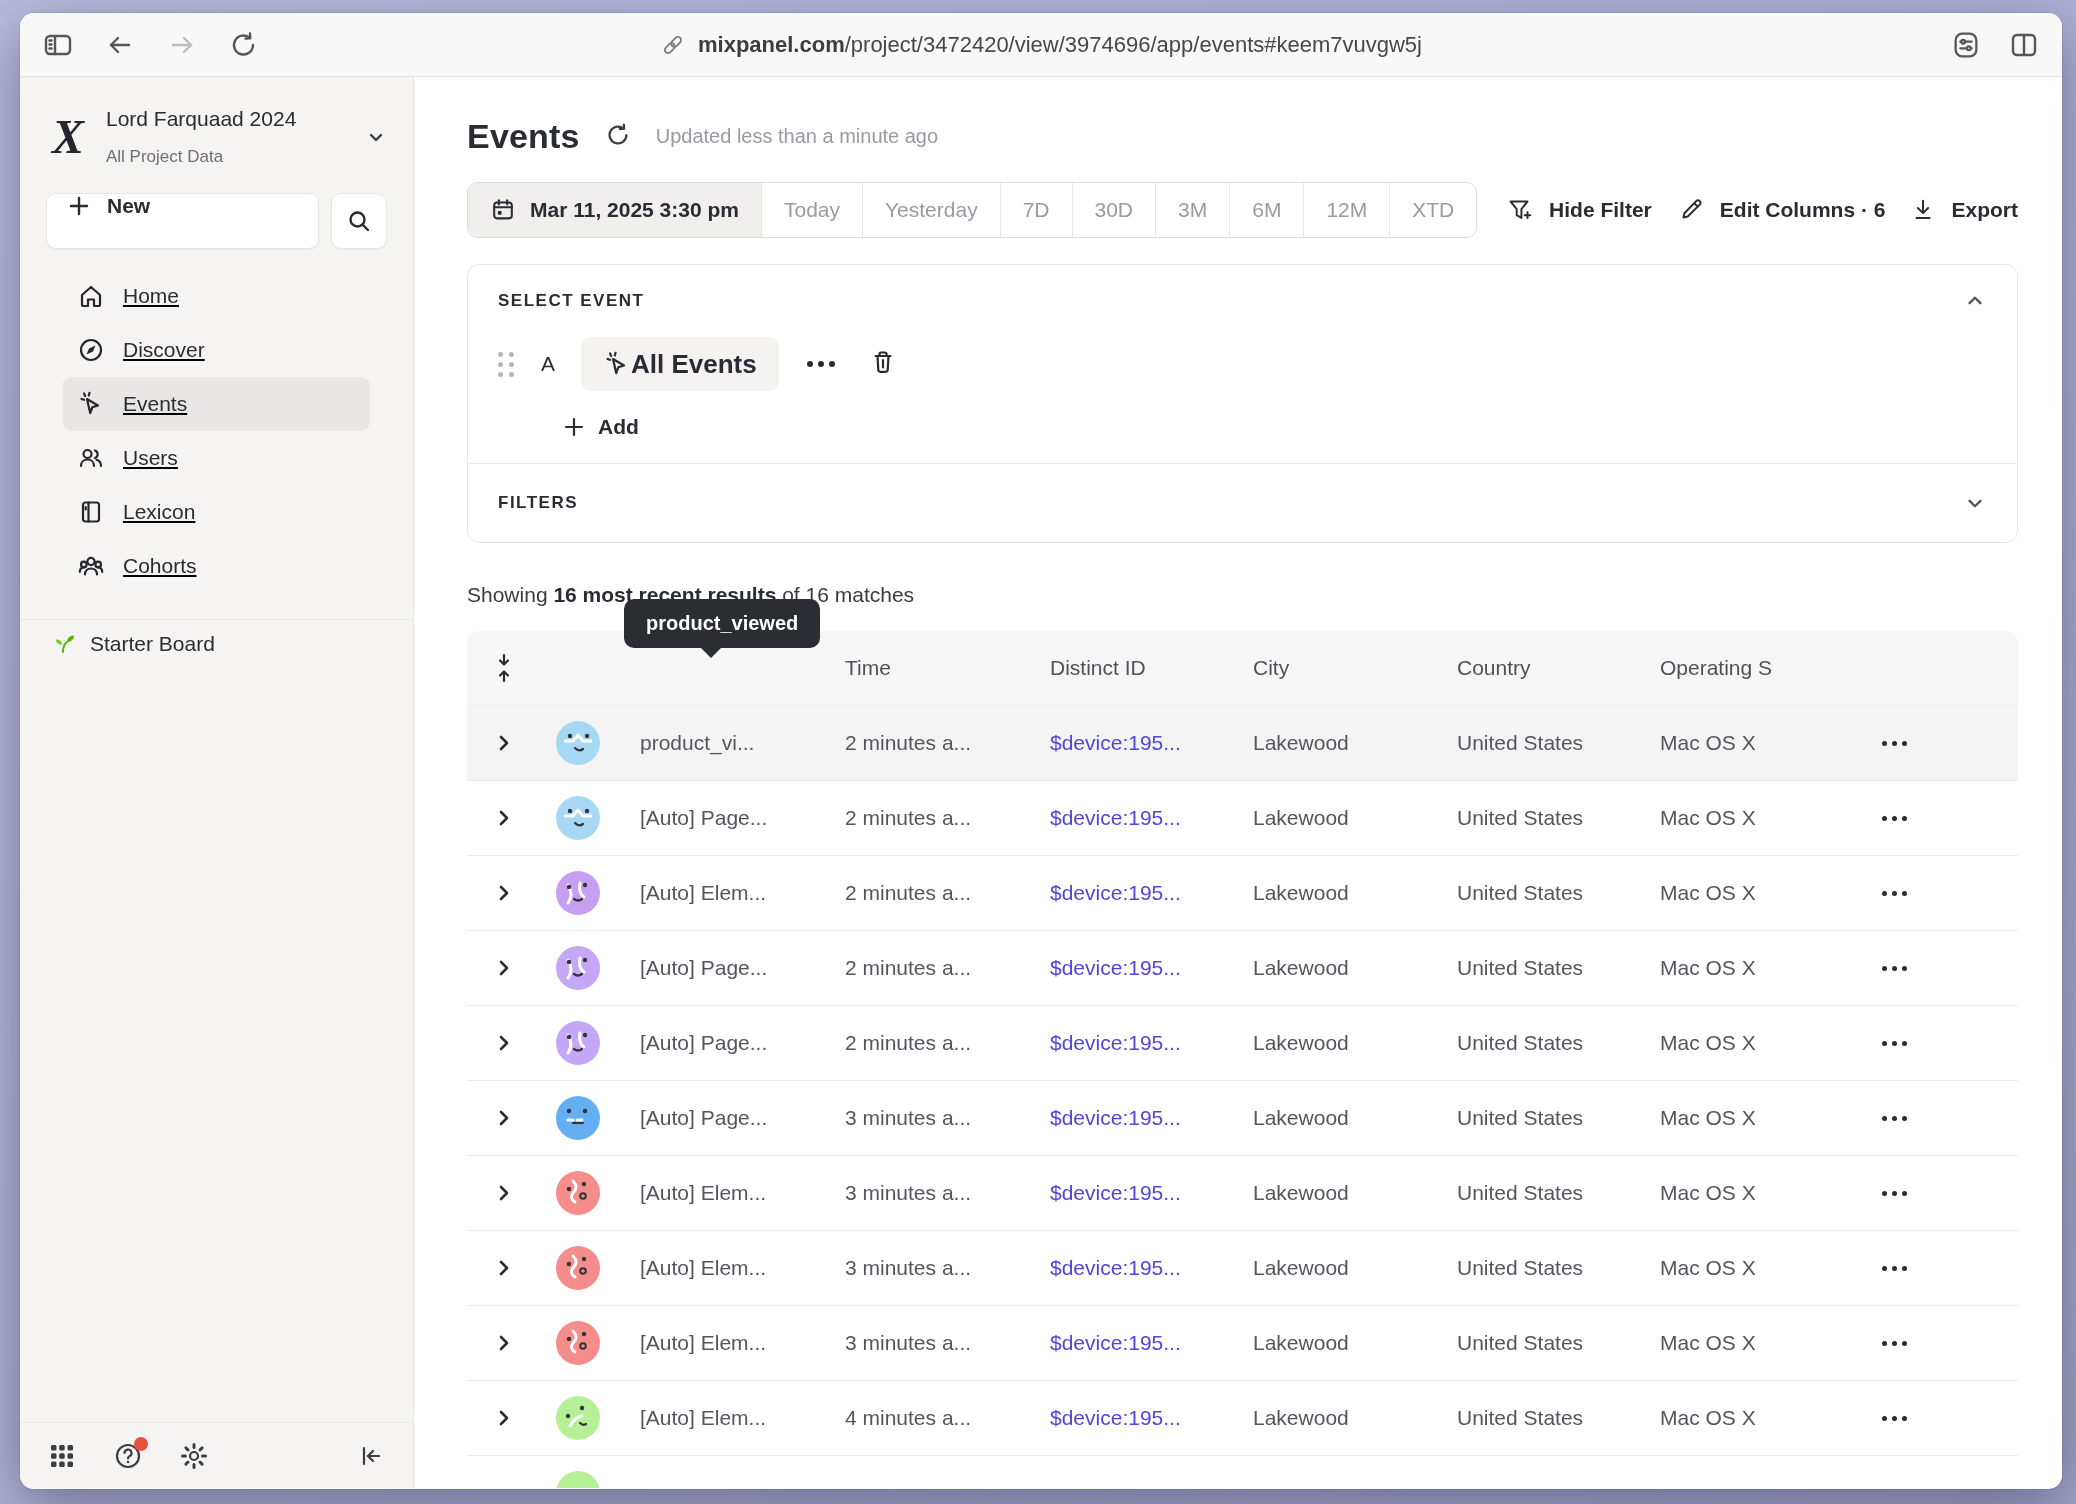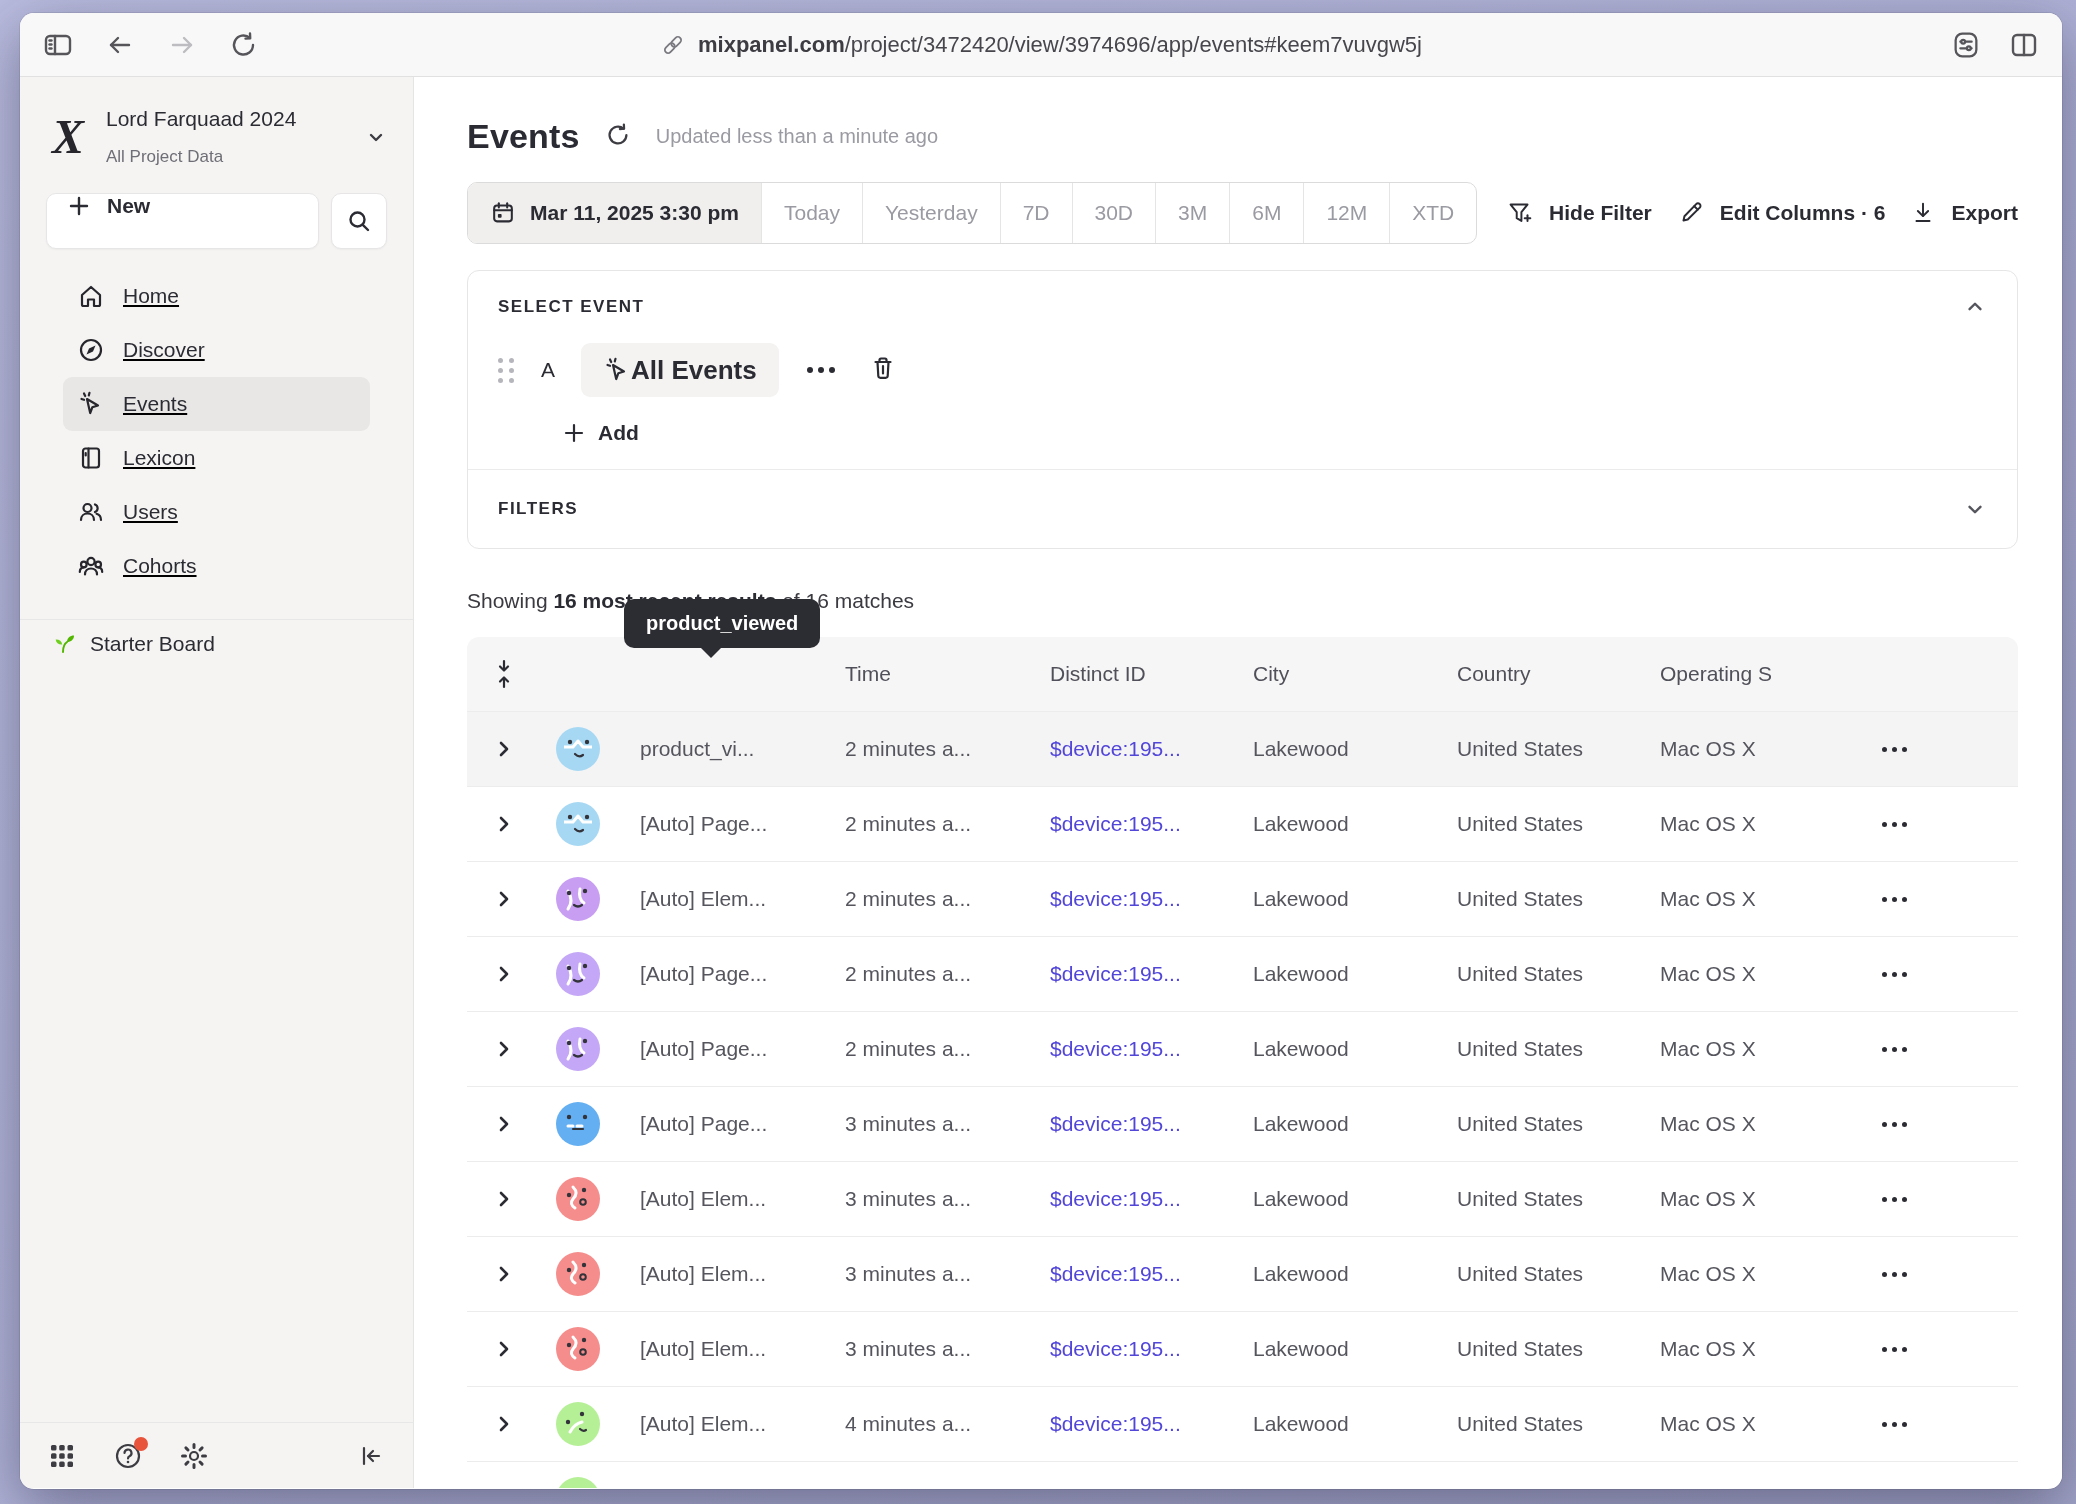--- a/index.html
+++ b/index.html
@@ -68,21 +68,21 @@
 
   
   .main { flex:1; background:#fff; position:relative; overflow:hidden; }
   .pagehead { display:flex; align-items:center; gap:24px; margin:40px 44px 0 53px; }
   .pagetitle { font-size:34px; font-weight:700; color:#2b2b33; letter-spacing:.2px; }
   .refresh svg { stroke:#3c3c42; fill:none; stroke-width:2.4; stroke-linecap:round; stroke-linejoin:round; }
   .updated { font-size:20px; color:#9a9aa2; }
 
   .daterow { display:flex; align-items:center; margin:26px 44px 0 53px; }
   .segctl { display:flex; border:1px solid #dcdbdb; border-radius:10px; overflow:hidden; background:#fff; }
-  .seg { height:60px; display:flex; align-items:center; padding:1px 22px; font-size:21px;
+  .seg { height:54px; display:flex; align-items:center; padding:1px 22px; font-size:21px;
     color:#9a9aa2; border-left:1px solid #e6e5e5; white-space:nowrap; }
   .seg:first-child { border-left:none; }
   .seg.active { background:#f0efee; color:#2b2b33; font-weight:600; gap:14px; }
   .seg.active svg { stroke:#2b2b33; fill:none; stroke-width:2.2; stroke-linecap:round; stroke-linejoin:round; }
   .seg.xtd { gap:10px; }
   .headacts { margin-left:auto; display:flex; align-items:center; gap:24px; }
   .headact { display:flex; align-items:center; gap:14px; font-size:21px; font-weight:600; color:#2b2b33; white-space:nowrap; }
   .headact svg { stroke:#2b2b33; fill:none; stroke-width:2.1; stroke-linecap:round; stroke-linejoin:round; }
 
   .qcard { margin:26px 44px 0 53px; border:1px solid #e7e6e6; border-radius:12px; background:#fff; }
@@ -244,34 +244,34 @@
           <svg width="28" height="28" viewBox="0 0 28 28">
               <path d="M10 9 L21 15.5 L15.3 17.3 L13.2 23 Z"></path>
               <line x1="4.5" y1="9" x2="7" y2="9.8"></line>
               <line x1="7" y1="3.5" x2="8.2" y2="6"></line>
               <line x1="12.5" y1="2.8" x2="11.8" y2="5.4"></line>
             </svg>
           <span>Events</span>
         </div>
         <div class="navitem">
           <svg width="28" height="28" viewBox="0 0 28 28">
-              <rect x="6" y="4.5" width="16" height="19" rx="2.5"></rect>
-              <line x1="11.5" y1="4.5" x2="11.5" y2="23.5"></line>
-              <line x1="8.7" y1="9" x2="8.7" y2="11.5"></line>
-            </svg>
-          <span>Lexicon</span>
-        </div>
-        <div class="navitem">
-          <svg width="28" height="28" viewBox="0 0 28 28">
               <circle cx="10.5" cy="10" r="4"></circle>
               <path d="M4 22 c0-4 3-6.5 6.5-6.5 S17 18 17 22"></path>
               <path d="M18 6.5 a4 4 0 0 1 0 7.5"></path>
               <path d="M19.5 15.8 c3 .8 4.5 3.2 4.5 6.2"></path>
             </svg>
           <span>Users</span>
+        </div>
+        <div class="navitem">
+          <svg width="28" height="28" viewBox="0 0 28 28">
+              <rect x="6" y="4.5" width="16" height="19" rx="2.5"></rect>
+              <line x1="11.5" y1="4.5" x2="11.5" y2="23.5"></line>
+              <line x1="8.7" y1="9" x2="8.7" y2="11.5"></line>
+            </svg>
+          <span>Lexicon</span>
         </div>
         <div class="navitem">
           <svg width="28" height="28" viewBox="0 0 28 28">
               <circle cx="14" cy="9.5" r="3.6"></circle>
               <circle cx="6.8" cy="12.5" r="2.8"></circle>
               <circle cx="21.2" cy="12.5" r="2.8"></circle>
               <path d="M8 22.5 c0-3.6 2.6-6 6-6 s6 2.4 6 6"></path>
               <path d="M2.8 20 c0-2.6 1.6-4.4 4-4.6"></path>
               <path d="M25.2 20 c0-2.6-1.6-4.4-4-4.6"></path>
             </svg>

